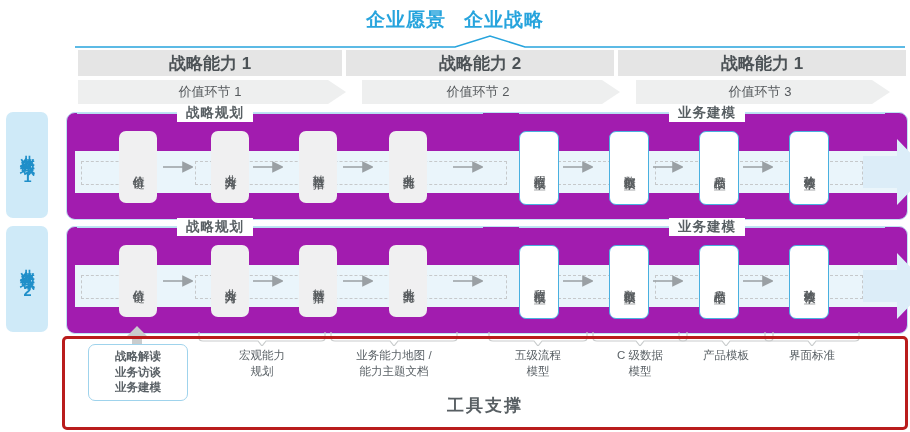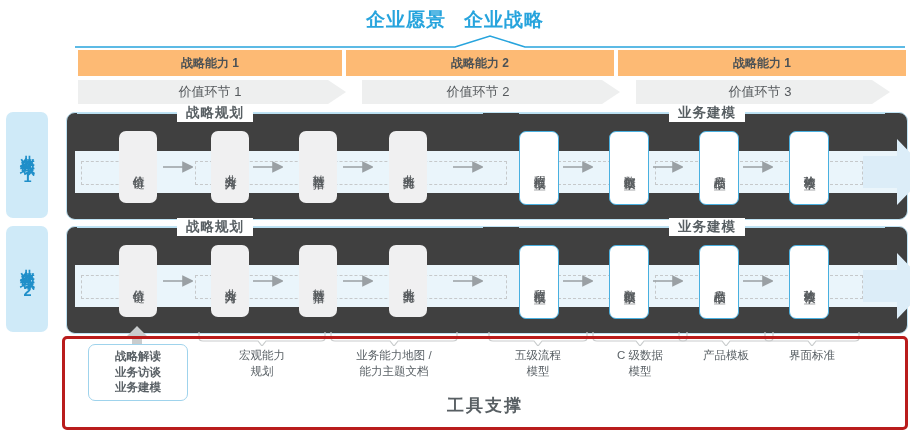--- a/index.html
+++ b/index.html
@@ -21,21 +21,21 @@
   .title-txt{
     font-size:19px;font-weight:bold;color:#27a4dd;letter-spacing:1px;
     white-space:nowrap;
   }
   
   .title-caret{position:absolute;left:75px;top:34px;width:830px;height:16px;}
 
   
   .cap-row{position:absolute;left:78px;top:50px;width:828px;height:26px;display:flex;}
   .cap-cell{
-    background:#fdba74;color:#4c5256;font-size:12px;font-weight:bold;
+    background:#e5e5e5;color:#4c5256;font-size:17px;font-weight:bold;
     display:flex;align-items:center;justify-content:center;
     margin-right:4px;
   }
   .cap-cell:last-child{margin-right:0;}
 
   .val-row{position:absolute;left:78px;top:80px;width:828px;height:24px;}
   .val-bg{position:absolute;inset:0;background:#eeefef;}
   .val-labels{position:absolute;inset:0;display:flex;}
   .val-cell{
     display:flex;align-items:center;justify-content:center;
@@ -53,21 +53,21 @@
     writing-mode:vertical-rl;text-orientation:upright;
     color:#1f8fc9;font-size:14.5px;font-weight:bold;letter-spacing:2px;
     line-height:1.05;
   }
   #vtab1{top:112px;height:106px;}
   #vtab2{top:226px;height:106px;}
 
   
   .rowpanel{
     position:absolute;left:66px;width:840px;
-    border:1px solid #bfe3f4;border-radius:9px;background:#404040;
+    border:1px solid #bfe3f4;border-radius:9px;background:#a21caf;
   }
   #row1{top:112px;height:106px;}
   #row2{top:226px;height:106px;}
 
   
   .band{
     position:absolute;left:8px;top:38px;height:42px;width:824px;
     background:#eaf5fb;
   }
   

